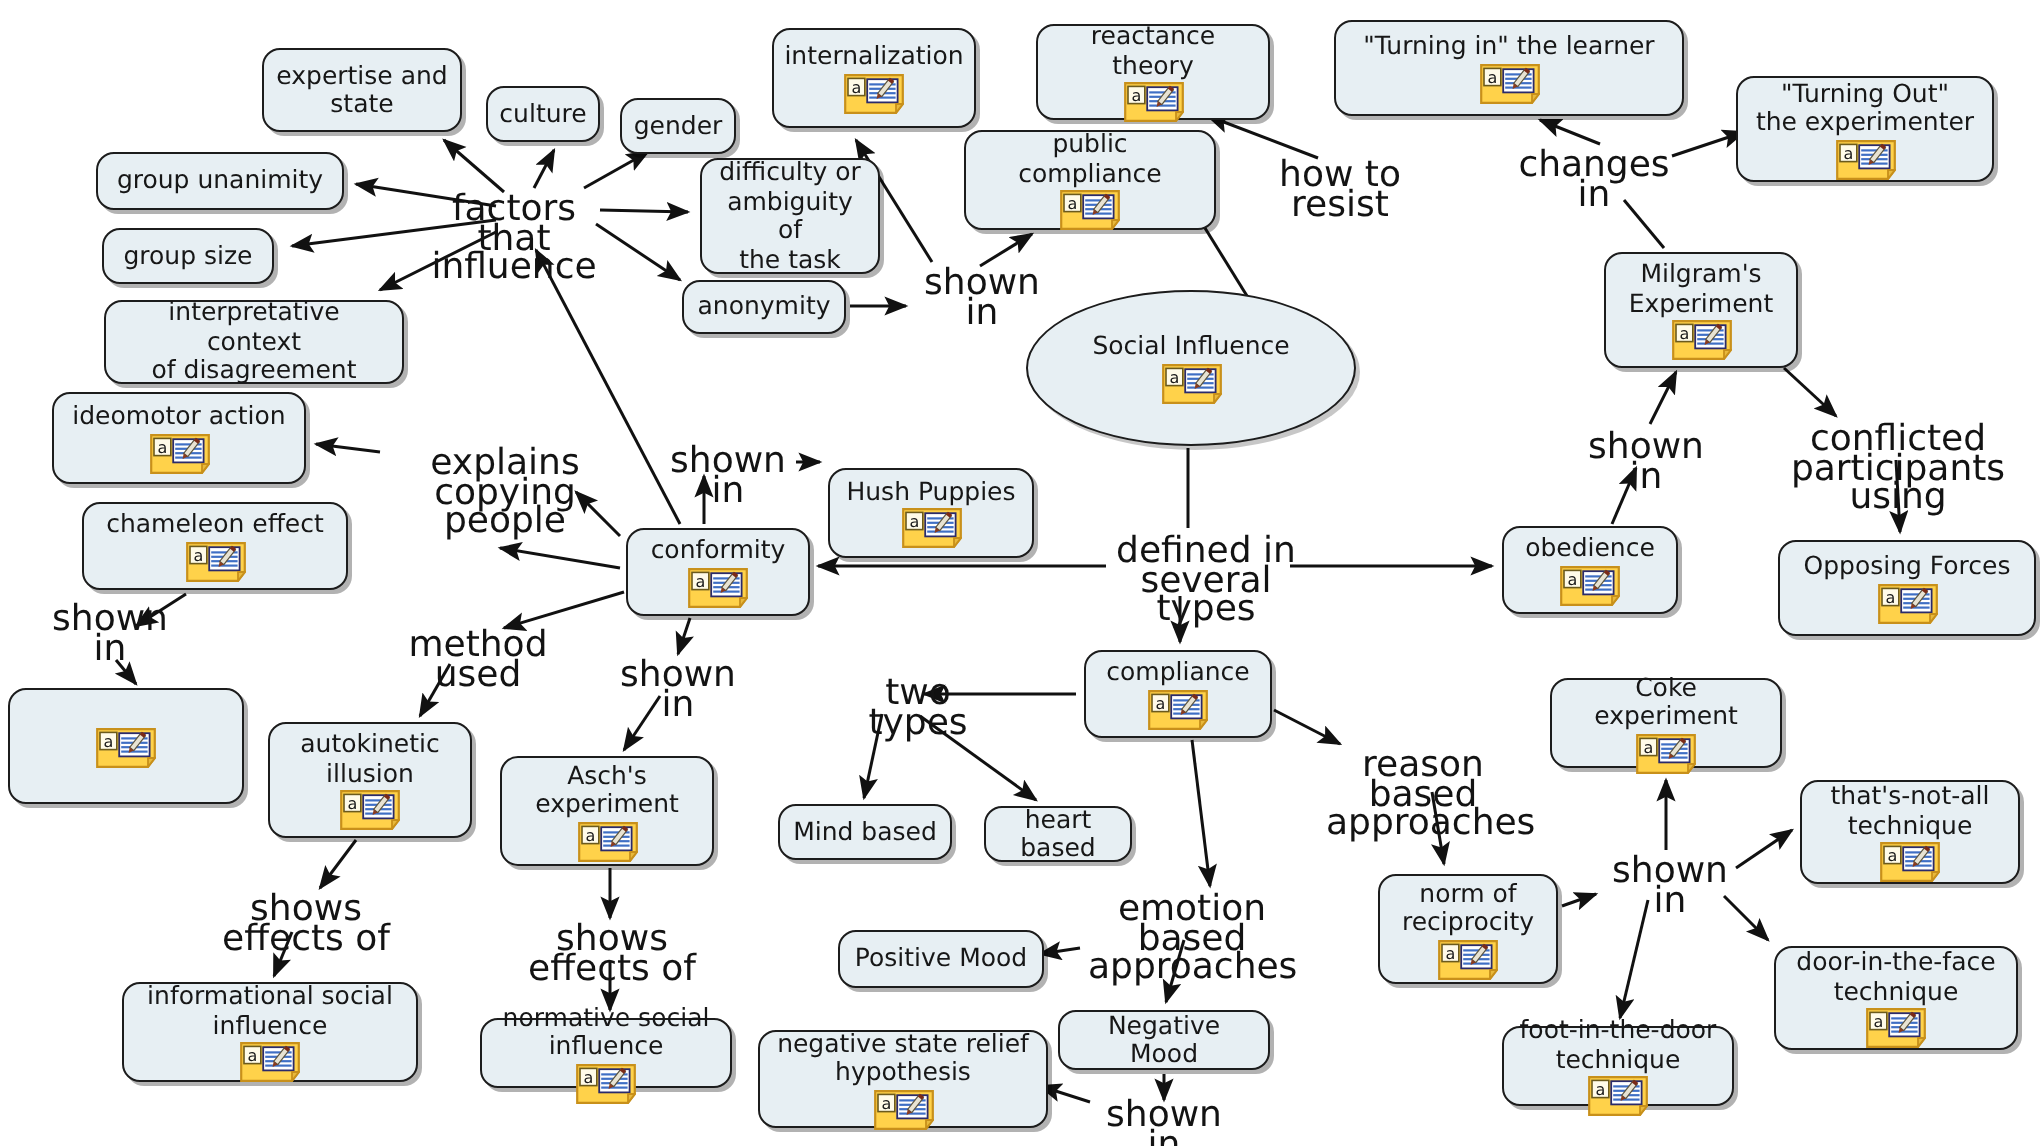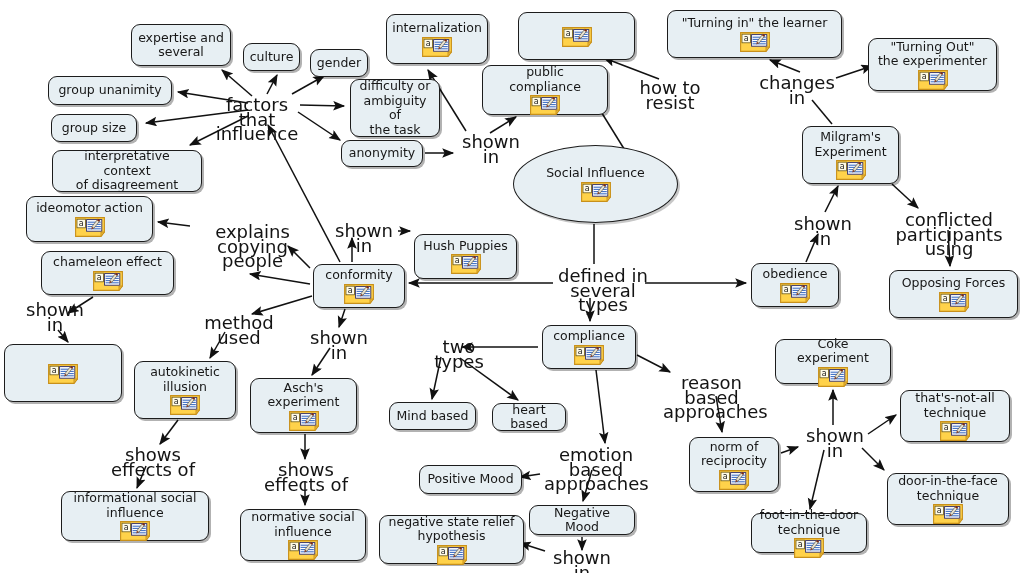--- a/index.html
+++ b/index.html
@@ -134,21 +134,21 @@
         <polyline points="781,453 798,447" fill="none" stroke="#111111" stroke-width="1.5" marker-end="url(#arrowhead)"></polyline>
         <polyline points="833,425 833,390" fill="none" stroke="#111111" stroke-width="1.5" marker-end="url(#arrowhead)"></polyline>
         <polyline points="868,434 896,415" fill="none" stroke="#111111" stroke-width="1.5" marker-end="url(#arrowhead)"></polyline>
         <polyline points="862,448 884,470" fill="none" stroke="#111111" stroke-width="1.5" marker-end="url(#arrowhead)"></polyline>
         <polyline points="824,450 810,509" fill="none" stroke="#111111" stroke-width="1.5" marker-end="url(#arrowhead)"></polyline>
       </g>
   </svg>
   <div id="nodes-layer">
       <div class="node" style="left: 131px; top: 24px; width: 100px; height: 42px;">
         <span class="nlabel">expertise and
-several</span>
+state</span>
       </div>
       <div class="node" style="left: 243px; top: 43px; width: 57px; height: 28px;">
         <span class="nlabel">culture</span>
       </div>
       <div class="node" style="left: 310px; top: 49px; width: 58px; height: 28px;">
         <span class="nlabel">gender</span>
       </div>
       <div class="node" style="left: 48px; top: 76px; width: 124px; height: 29px;">
         <span class="nlabel">group unanimity</span>
       </div>
@@ -182,20 +182,21 @@
             </g>
             <g transform="rotate(38 19.4 8.4)">
               <rect x="18.2" y="1.6" width="2.6" height="9.4" fill="#e8e3d2" stroke="#5a5440" stroke-width="0.6"></rect>
               <path d="M18.2,11 h2.6 l-1.3,2.6 z" fill="#8a3b1e"></path>
               <rect x="18.2" y="1" width="2.6" height="1.8" fill="#7a2a18"></rect>
             </g>
             <path d="M29.4,15 l-3.4,4.4 v-4.4 z" fill="#e8b93c" stroke="#c8901a" stroke-width="0.9"></path>
           </svg></span>
       </div>
       <div class="node" style="left: 518px; top: 12px; width: 117px; height: 48px;">
+        <span class="nlabel">reactance theory</span>
         <span class="note-icon inflow"><svg viewBox="0 0 30 20" width="30" height="20" xmlns="http://www.w3.org/2000/svg">
             <path d="M0.6,0.6 h28.8 v14.4 l-3.4,4.4 h-25.4 z" fill="#ffd24a" stroke="#c8901a" stroke-width="1.1"></path>
             <rect x="2" y="2.2" width="8.4" height="8.6" fill="#fffbe8" stroke="#6b5a1c" stroke-width="0.8"></rect>
             <text x="6.2" y="9.3" font-family="DejaVu Sans, sans-serif" font-size="8" text-anchor="middle" fill="#1a1a1a">a</text>
             <rect x="11.6" y="2.6" width="15.2" height="11.6" fill="#ffffff" stroke="#2b2b6b" stroke-width="0.9"></rect>
             <g stroke="#3f6fc4" stroke-width="1.1">
               <line x1="12.6" y1="5.2" x2="25.8" y2="5.2"></line>
               <line x1="12.6" y1="7.4" x2="25.8" y2="7.4"></line>
               <line x1="12.6" y1="9.6" x2="25.8" y2="9.6"></line>
               <line x1="12.6" y1="11.8" x2="25.8" y2="11.8"></line>
@@ -662,21 +663,21 @@
               <line x1="12.6" y1="11.8" x2="25.8" y2="11.8"></line>
             </g>
             <g transform="rotate(38 19.4 8.4)">
               <rect x="18.2" y="1.6" width="2.6" height="9.4" fill="#e8e3d2" stroke="#5a5440" stroke-width="0.6"></rect>
               <path d="M18.2,11 h2.6 l-1.3,2.6 z" fill="#8a3b1e"></path>
               <rect x="18.2" y="1" width="2.6" height="1.8" fill="#7a2a18"></rect>
             </g>
             <path d="M29.4,15 l-3.4,4.4 v-4.4 z" fill="#e8b93c" stroke="#c8901a" stroke-width="0.9"></path>
           </svg></span>
       </div>
-      <div class="node" style="left: 240px; top: 509px; width: 126px; height: 52px;">
+      <div class="node" style="left: 240px; top: 509px; width: 126px; height: 35px;">
         <span class="nlabel">normative social
 influence</span>
         <span class="note-icon inflow"><svg viewBox="0 0 30 20" width="30" height="20" xmlns="http://www.w3.org/2000/svg">
             <path d="M0.6,0.6 h28.8 v14.4 l-3.4,4.4 h-25.4 z" fill="#ffd24a" stroke="#c8901a" stroke-width="1.1"></path>
             <rect x="2" y="2.2" width="8.4" height="8.6" fill="#fffbe8" stroke="#6b5a1c" stroke-width="0.8"></rect>
             <text x="6.2" y="9.3" font-family="DejaVu Sans, sans-serif" font-size="8" text-anchor="middle" fill="#1a1a1a">a</text>
             <rect x="11.6" y="2.6" width="15.2" height="11.6" fill="#ffffff" stroke="#2b2b6b" stroke-width="0.9"></rect>
             <g stroke="#3f6fc4" stroke-width="1.1">
               <line x1="12.6" y1="5.2" x2="25.8" y2="5.2"></line>
               <line x1="12.6" y1="7.4" x2="25.8" y2="7.4"></line>

